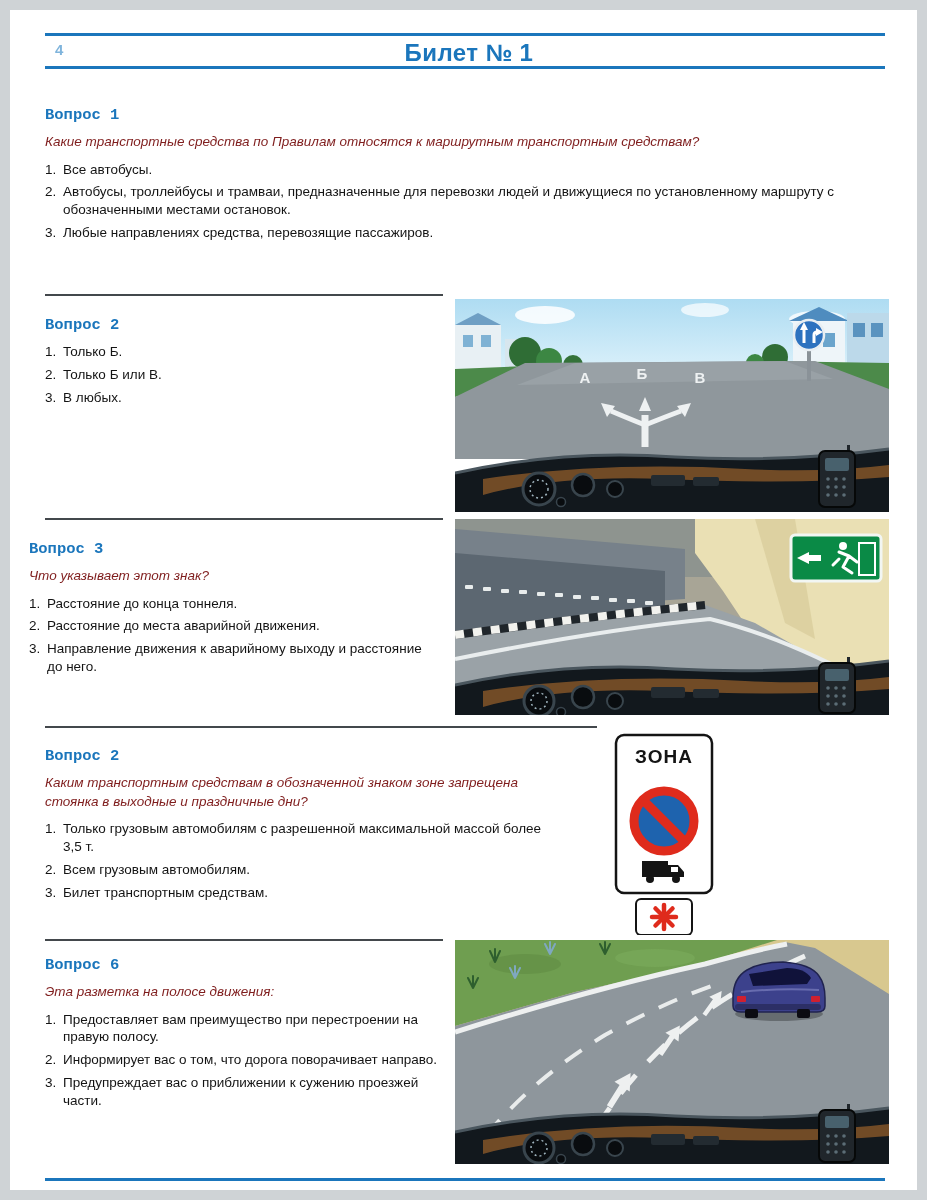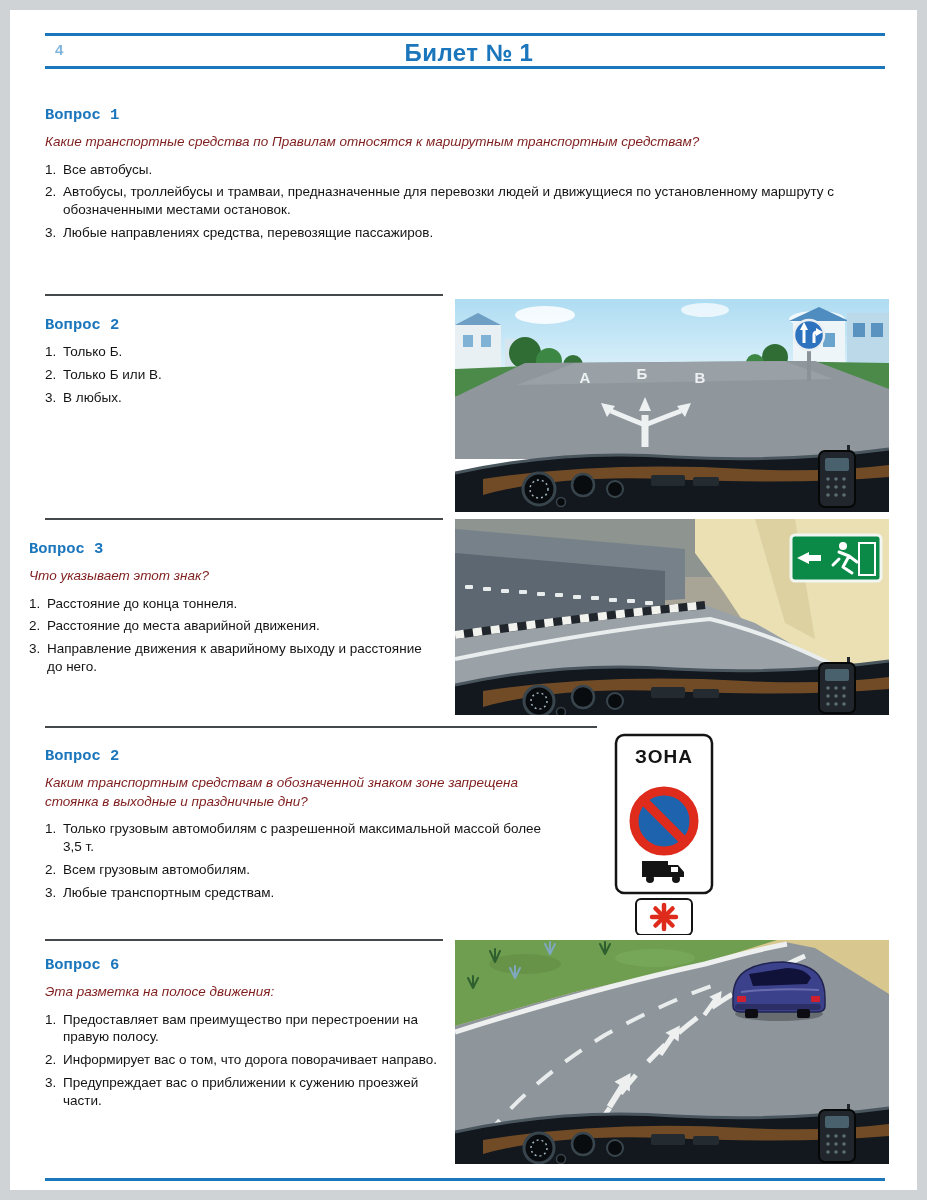--- a/index.html
+++ b/index.html
@@ -270,21 +270,21 @@
       <div class="ans">
           <span class="n">1.</span>
           <span class="t">Только грузовым автомобилям с разрешенной максимальной массой более 3,5 т.</span>
         </div>
       <div class="ans">
           <span class="n">2.</span>
           <span class="t">Всем грузовым автомобилям.</span>
         </div>
       <div class="ans">
           <span class="n">3.</span>
-          <span class="t">Любые транспортным средствам.</span>
+          <span class="t">Билет транспортным средствам.</span>
         </div>
     </div>
   </section>
 
   <div class="qimg img4">
     <svg width="124" height="202" viewBox="0 0 124 202">
       <rect x="14" y="2" width="96" height="158" rx="8" fill="#ffffff" stroke="#141414" stroke-width="2.5"></rect>
       <text x="62" y="30" class="zona-text">ЗОНА</text>
       <g>
         <circle cx="62" cy="88" r="30" fill="#1e63ae" stroke="#df2b1c" stroke-width="9"></circle>

